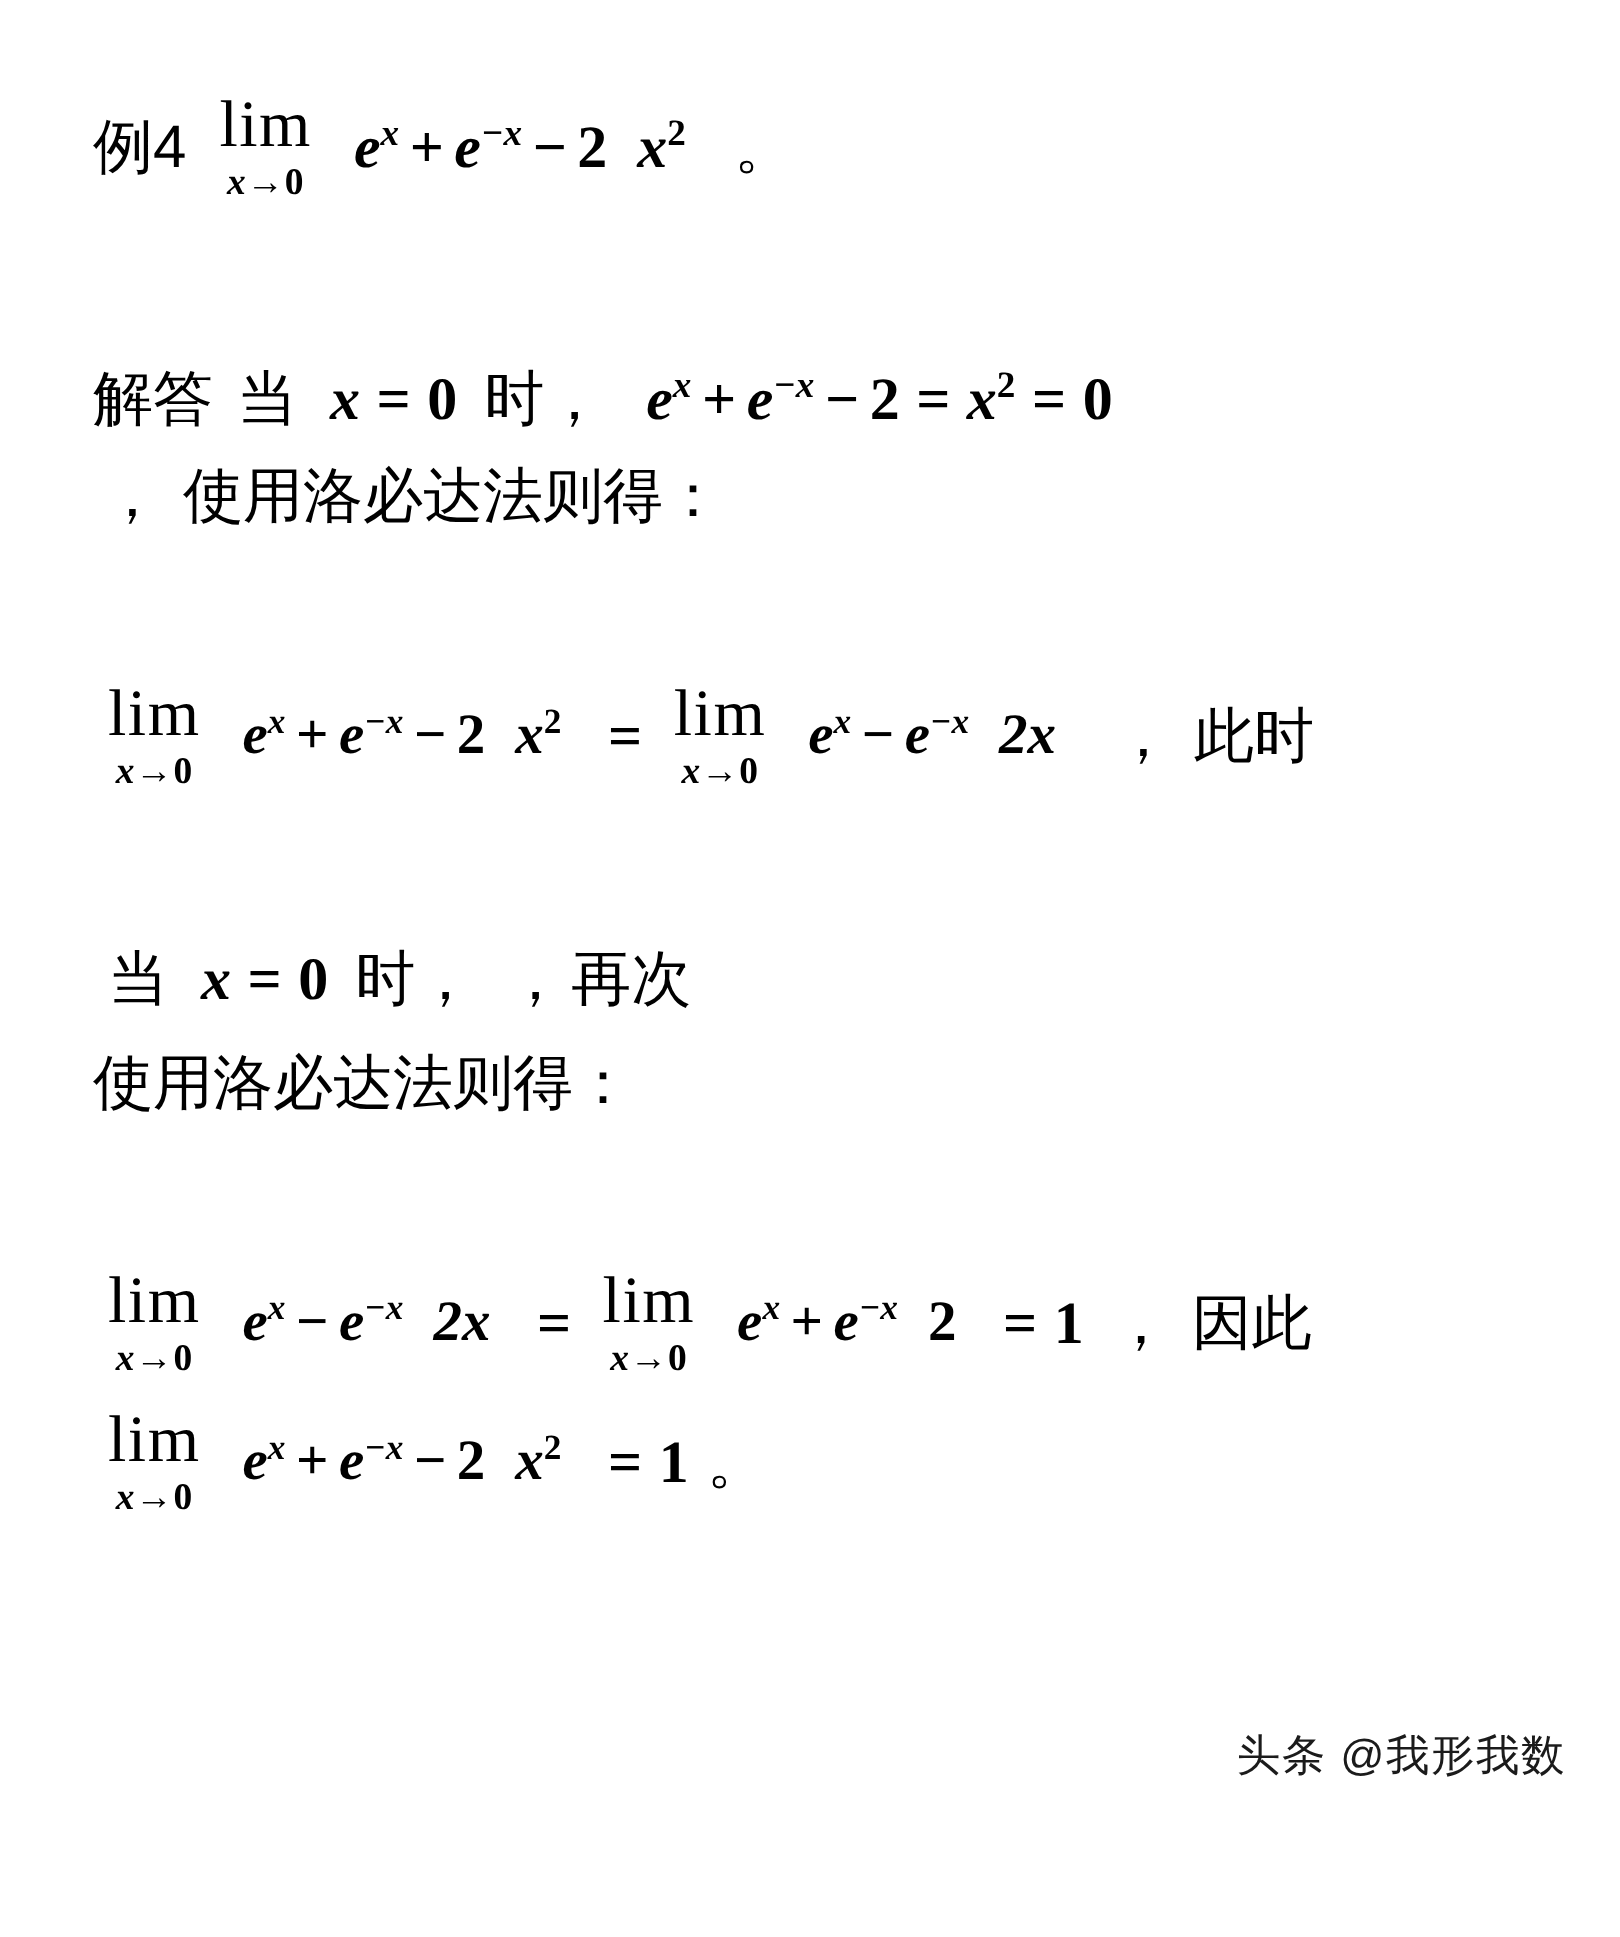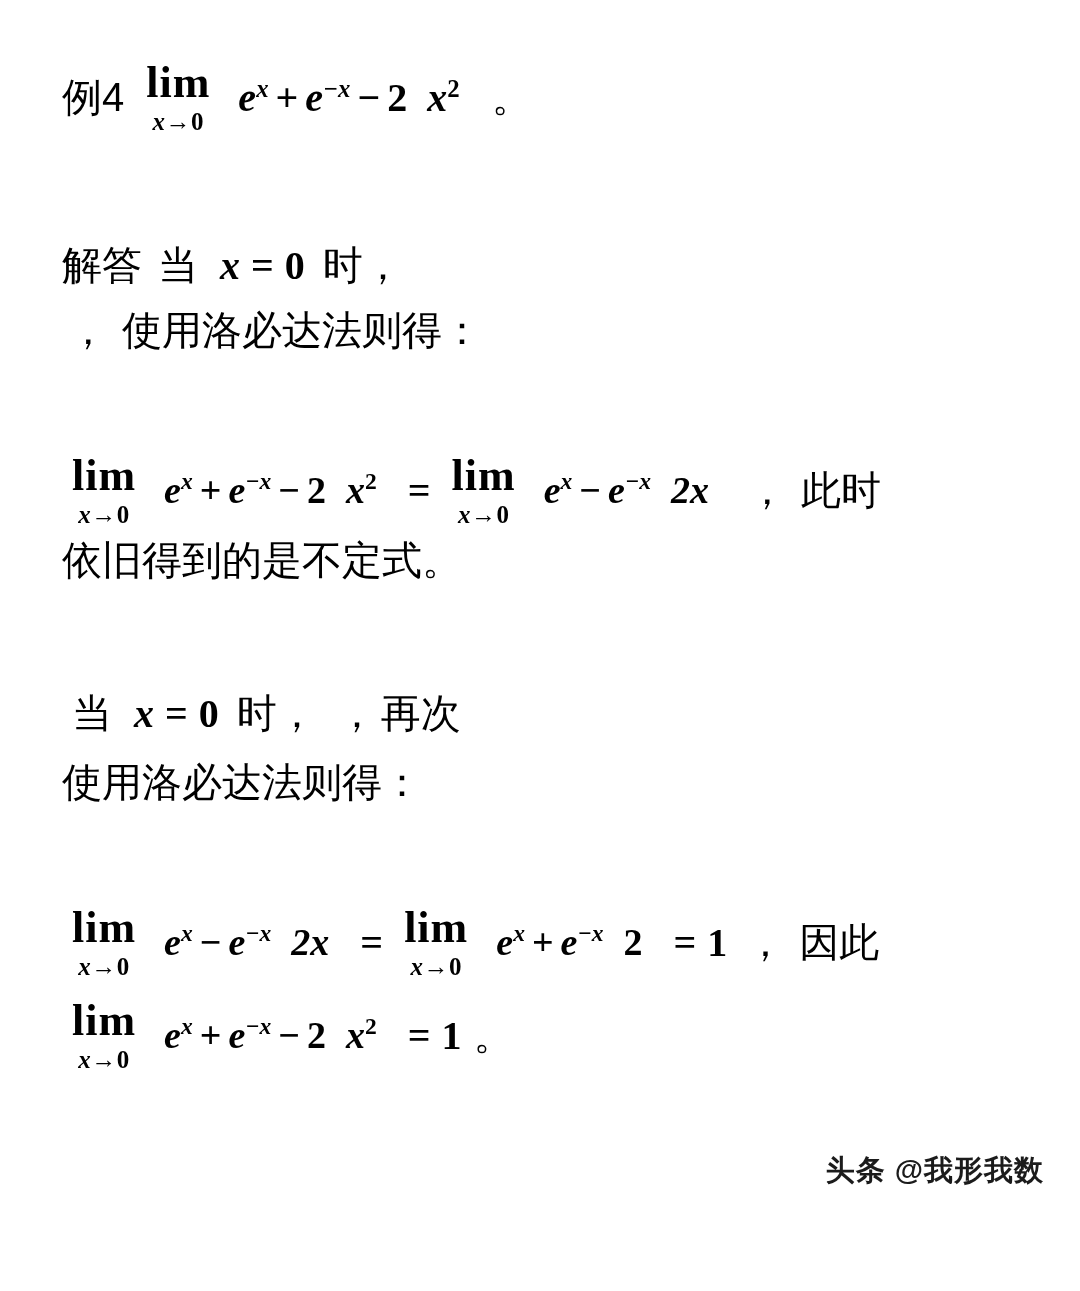--- a/index.html
+++ b/index.html
@@ -46,21 +46,21 @@
   .limop {
     display: inline-flex;
     flex-direction: column;
     align-items: center;
     justify-content: center;
     line-height: 1;
     margin: 0 8px 0 0;
   }
   .limop .lim-main {
     font-family: "Liberation Serif", "DejaVu Serif", serif;
-    font-weight: 700;
+    font-weight: 400;
     font-size: 44px;
     letter-spacing: 1px;
   }
   .limop .lim-sub {
     font-family: "Liberation Serif", "DejaVu Serif", serif;
     font-weight: 700;
     font-size: 25px;
     margin-top: 4px;
     letter-spacing: 0.5px;
     text-align: right;
@@ -111,21 +111,21 @@
   #l7 { margin-top: 14px; }
   #l8 { margin-top: 96px; padding-left: 10px; }
   #l9 { margin-top: 20px; padding-left: 10px; }
 
   .watermark {
     position: absolute;
     right: 36px;
     bottom: 26px;
     font-family: "Liberation Sans", "DejaVu Sans", sans-serif;
     font-size: 29px;
-    font-weight: 700;
+    font-weight: 400;
     color: #1b1b1b;
     letter-spacing: 1px;
   }
 </style>
 </head>
 <body>
 
 <div class="page">
 
   <div class="row block" id="l1">
@@ -149,20 +149,23 @@
     <span class="cn f40" style="margin-left:12px;">。</span>
   </div>
 
   <div class="row block" id="l2">
     <span class="cn f40">解答</span>
     <span class="cn f40" style="margin-left:16px;">当</span>
     <span class="mi f40" style="margin-left:22px;">x</span>
     <span class="mn f40 opb">=</span>
     <span class="mn f40">0</span>
     <span class="cn f40" style="margin-left:18px;">时，</span>
+    <span class="f40" style="margin-left:28px;white-space:nowrap;">
+      <span class="mi">e</span><span class="mi sup">x</span><span class="mn op">+</span><span class="mi">e</span><span class="mi sup">−x</span><span class="mn op">−</span><span class="mn">2</span><span class="mn opb">=</span><span class="mi">x</span><span class="mn sup">2</span><span class="mn opb">=</span><span class="mn">0</span>
+    </span>
   </div>
 
   <div class="row block" id="l3">
     <span class="cn f40">，</span>
     <span class="cn f40" style="margin-left:14px;">使用洛必达法则得：</span>
   </div>
 
   <div class="row block" id="l4">
     <span class="limop">
       <span class="lim-main">lim</span>
@@ -193,23 +196,20 @@
       <span class="bar"></span>
       <span class="den">
         <span class="mi">2x</span>
       </span>
     </span>
 
     <span class="cn f40" style="margin-left:18px;">，</span>
     <span class="cn f40" style="margin-left:14px;text-align:center;">此时</span>
   </div>
 
-  <div class="row block" id="l5">
-    <span class="cn f40">依旧得到的是不定式。</span>
-  </div>
 
   <div class="row block" id="l6">
     <span class="cn f40">当</span>
     <span class="mi f40" style="margin-left:22px;">x</span>
     <span class="mn f40 opb">=</span>
     <span class="mn f40">0</span>
     <span class="cn f40" style="margin-left:18px;">时，</span>
     <span class="cn f40" style="margin-left:20px;">，</span>
     <span class="cn f40" style="margin-left:4px;">再次</span>
   </div>

